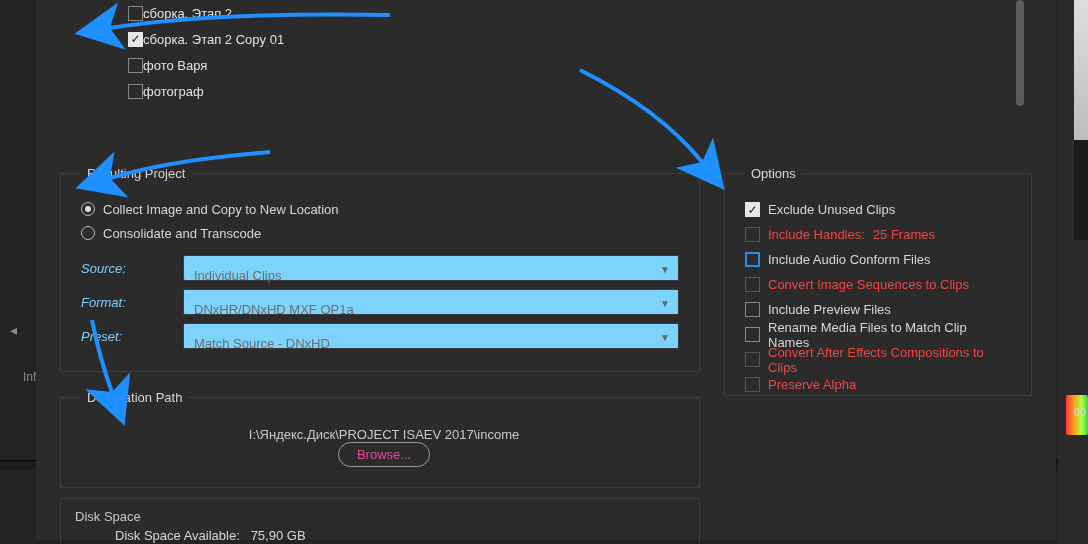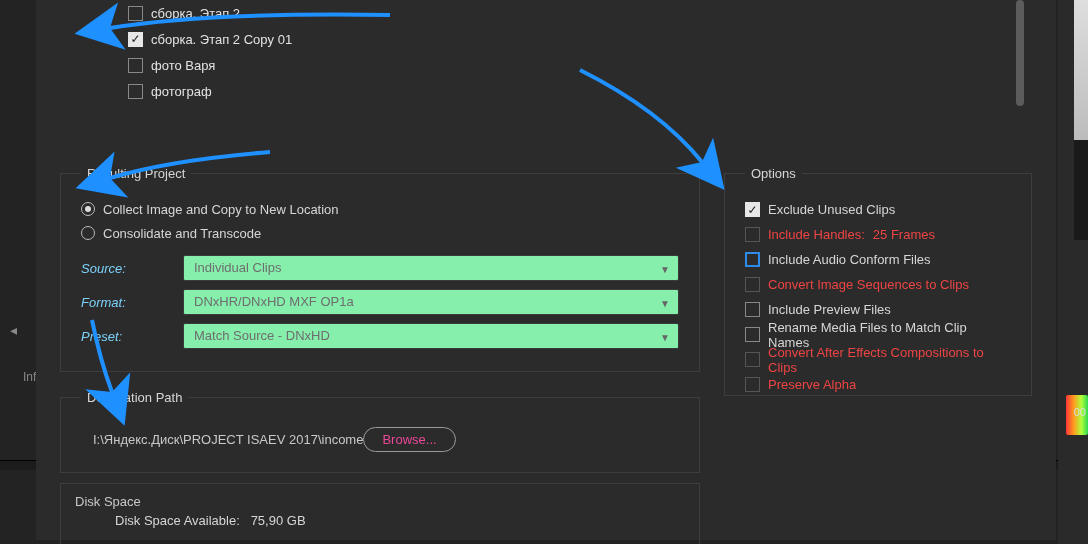--- a/index.html
+++ b/index.html
@@ -30,21 +30,21 @@
     width: 938px;
     padding: 0 8px 6px 8px;
     background: #2b2b2b;
   }
   .seq-list .scroll {
     position:absolute; right:0; top:0; bottom:4px; width:8px;
     background:#363636; border-radius:4px;
   }
   .seq-list .thumb { position:absolute; right:0; top:0; width:8px; height:100%; background:#5c5c5c; border-radius:4px; }
   .seq-item {
-    display:flex; align-items:center; gap:8px;
+    display:flex; align-items:center; 
     height:26px;
     color:#e2e2e2;
     padding-left:34px;
   }
   .chk {
     width:15px; height:15px; border:1px solid #888; display:inline-flex;
     align-items:center; justify-content:center; background:#2b2b2b;
     flex:0 0 15px;
   }
   .chk.checked { background:#e7e7e7; border-color:#e7e7e7; color:#232323; font-size:12px; line-height:1; }
@@ -70,32 +70,32 @@
   .radio {
     width:14px; height:14px; border-radius:50%; border:1px solid #bbb; background:#2b2b2b;
     display:inline-flex; align-items:center; justify-content:center; flex:0 0 14px;
   }
   .radio .dot { width:6px; height:6px; border-radius:50%; background:#ddd; display:none; }
   .radio.selected .dot { display:block; }
 
   .form-row { display:flex; align-items:center; height:34px; gap:12px; }
   .form-row .lbl { width:90px; text-align:left; color:#7dd3fc;font-style:italic; }
   .select {
-    flex:1; height:26px; background:#86efac; color:#6e6e6e;
-    padding:4px 28px 4px 10px; border:1px solid #3a3a3a; border-radius:2px;
+    flex:1; height:26px; background:#7dd3fc; color:#6e6e6e;
+    padding:12px 28px 4px 10px; border:1px solid #3a3a3a; border-radius:2px;
     position:relative;
   }
   .select .caret { position:absolute; right:8px; top:8px; color:#666; font-size:10px; }
   .link-btn-row { display:flex; justify-content:flex-end; padding:8px 4px 0 0; }
   .link-btn { color:#6e6e6e; cursor:default; }
 
   .opt-row { display:flex; align-items:center; gap:8px; height:25px; color:#d6d6d6; }
   .opt-row.disabled { color:#ef4444; }
 
-  .dest-path { display:flex; align-items:center; padding:6px 4px 2px 12px; }
+  .dest-path { display:flex; align-items:center; padding:6px 4px 2px 12px;flex-direction:column; }
   .browse-btn {
     border:1px solid #9a9a9a; color:#ec4899; background:transparent;
     border-radius:14px; padding:4px 18px; font-size:13px;
   }
 
   .disk { margin-top:10px; border:1px solid #3d3d3d; border-bottom:none; padding:10px 14px 20px 14px; }
   .disk .row { padding:4px 0 0 40px; color:#d6d6d6; }
 
   
   .ann { position:absolute; z-index:50; pointer-events:none; }

